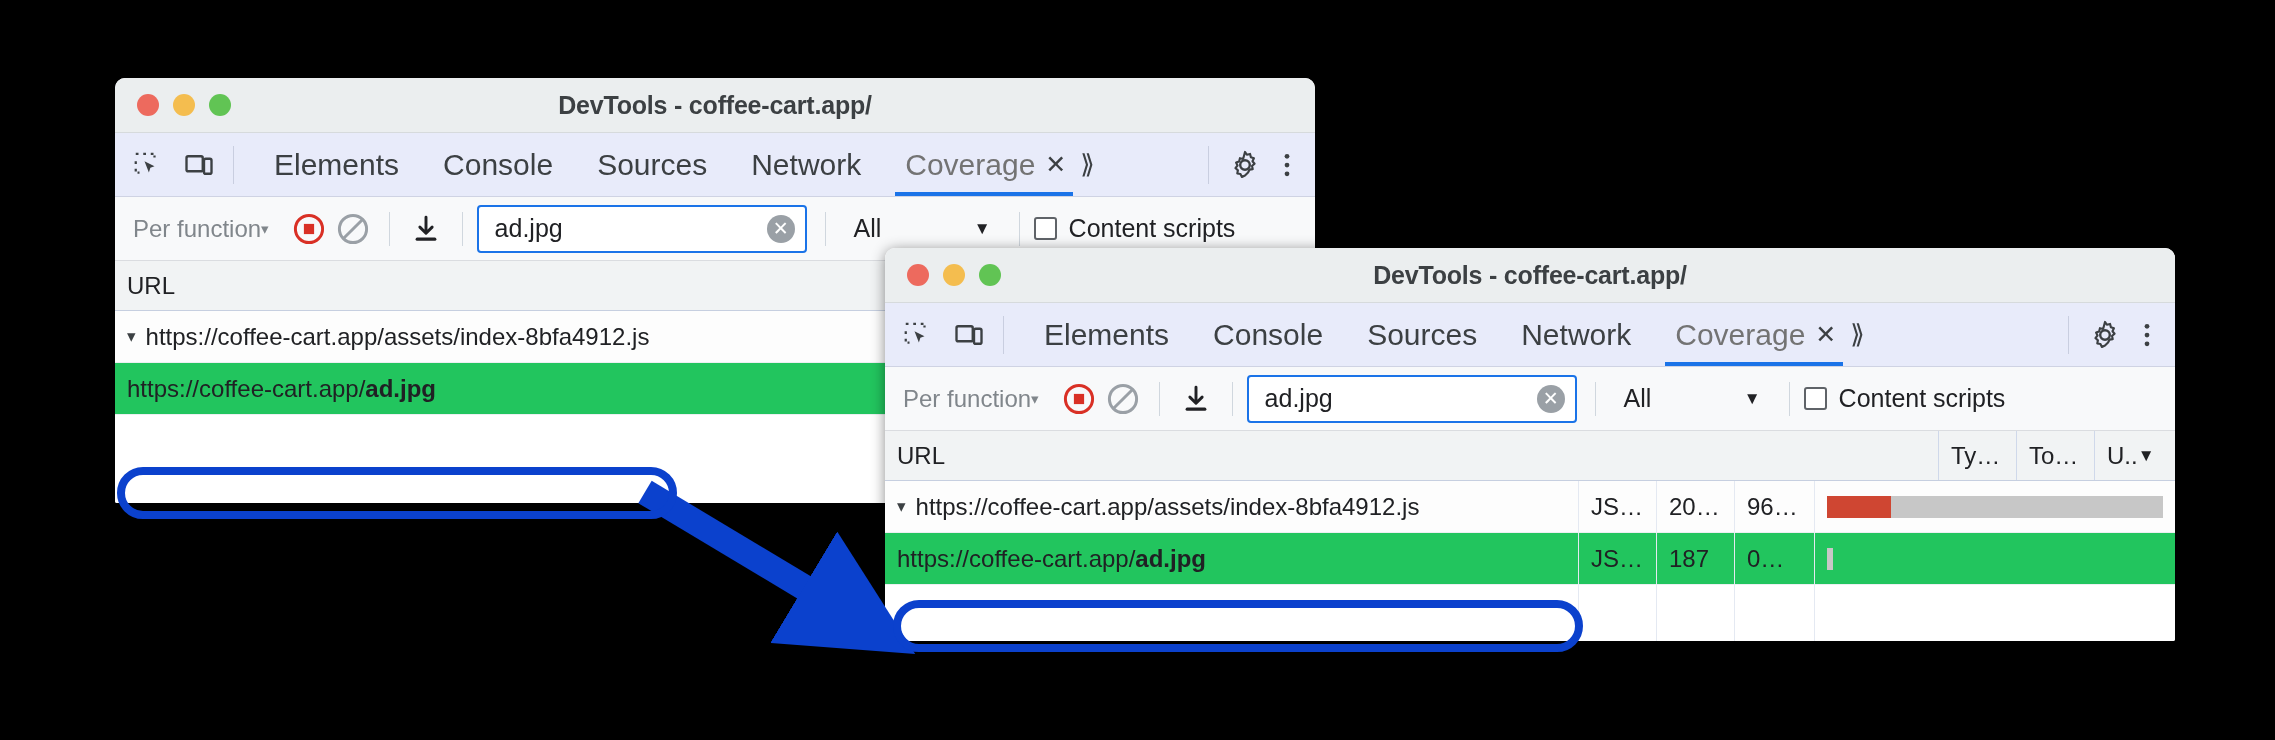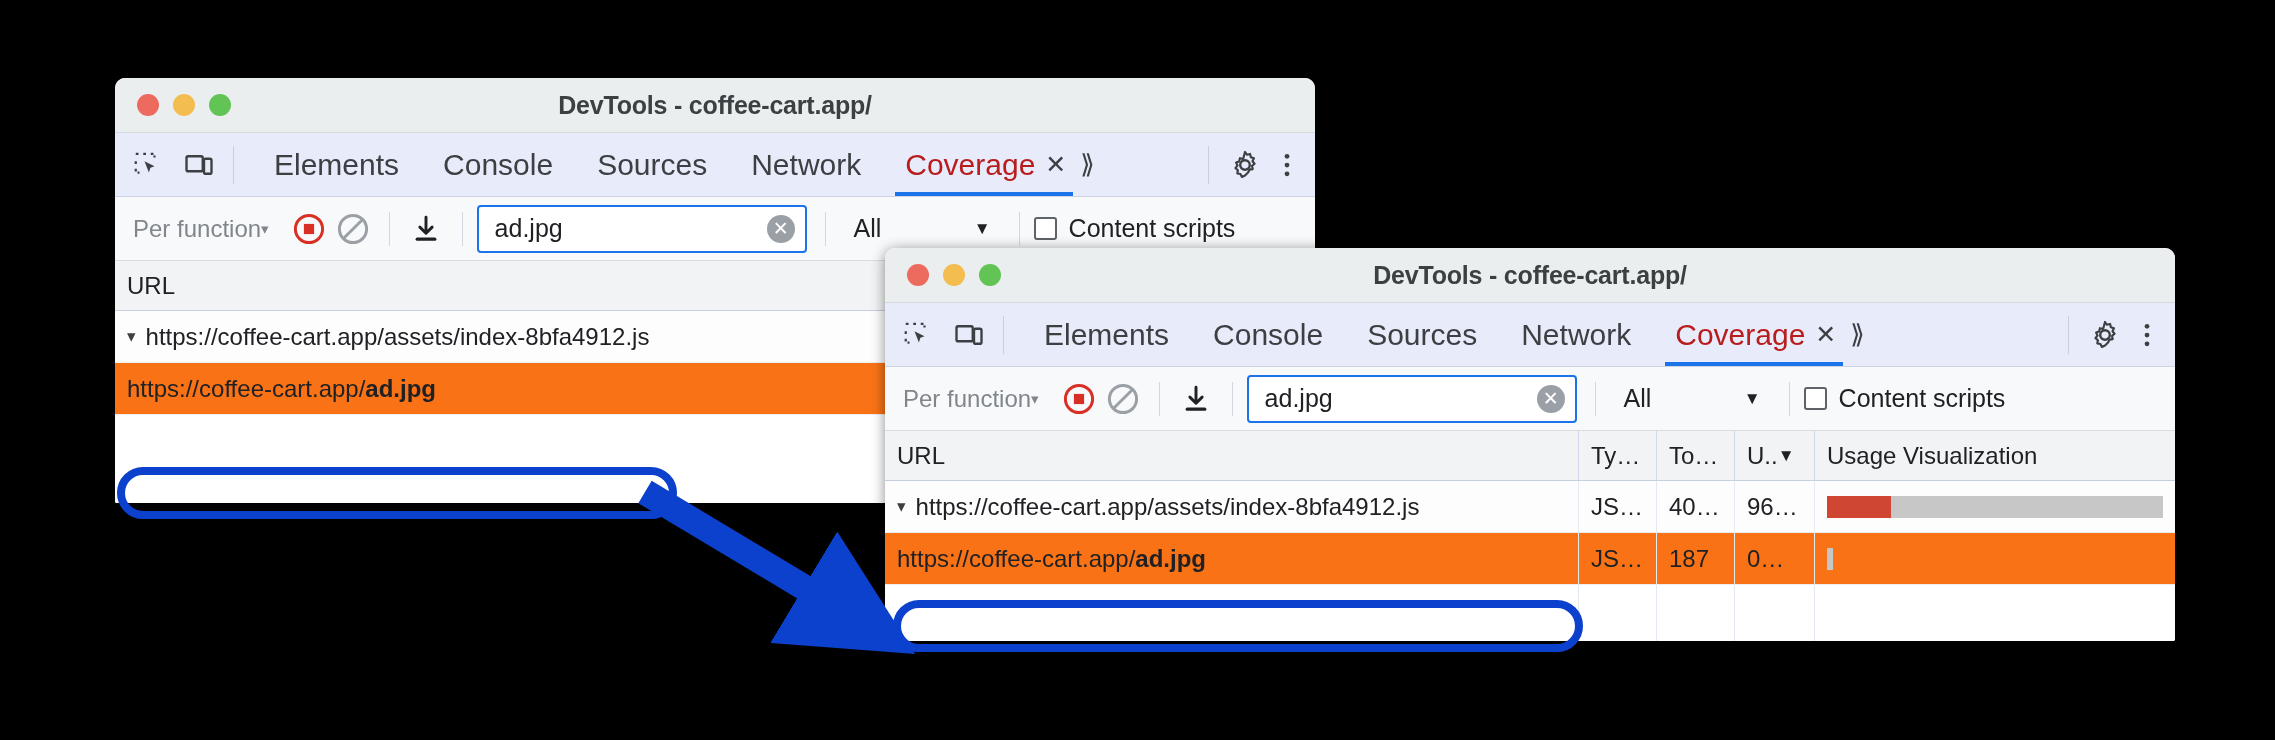--- a/index.html
+++ b/index.html
@@ -78,21 +78,21 @@
   .tab {
     font-size:30px;
     color:#3c4043;
     padding:0 22px;
     height:100%;
     display:flex;
     align-items:center;
     white-space:nowrap;
   }
   .tab.active {
-    color:#b91c1c;
+    color:#737373;
     position:relative;
     padding-right:6px;
   }
   .tab.active::after {
     content:"";
     position:absolute;
     left:12px; right:-32px; bottom:0;
     height:4px;
     background:#1a73e8;
   }
@@ -219,21 +219,21 @@
     display:flex;
     height:52px;
     align-items:center;
     font-size:24px;
     color:#202124;
     border-bottom:1px solid #eceff1;
   }
   .grid-row .cell { border-right:1px solid #e4e9f2; height:100%; display:flex; align-items:center; padding:0 12px; overflow:hidden; white-space:nowrap; }
   .grid-row .cell:last-child { border-right:none; }
   .grid-row.odd { background:#fdfdfd; }
-  .grid-row.even { background:#f97316; }
+  .grid-row.even { background:#22c55e; }
   .grid-row.blank { background:#ffffff; border-bottom:none; }
   .tri-open { font-size:17px; margin-right:10px; color:#3c4043; }
   .url-cell { display:flex; align-items:center; }
   .indent { padding-left:48px; }
   .bold { font-weight:bold; }
   .bar-track {
     height:22px;
     background:#c7c7c7;
     display:flex;
     width:340px;
@@ -462,30 +462,29 @@
 
   <div class="grid">
     <div class="grid-head">
       <div class="cell" style="flex:1">URL</div>
       <div class="cell" style="width:78px">Ty…</div>
       <div class="cell" style="width:78px">To…</div>
       <div class="cell" style="width:80px">
         <span>U..</span>
           <span style="font-size:17px">▼</span>
       </div>
-      <div class="cell" style="width:360px">Usage Visualization</div>
     </div>
 
     <div class="grid-row odd">
       <div class="cell url-cell" style="flex:1">
         <span class="tri-open">▾</span>
         <span>https://coffee-cart.app/assets/index-8bfa4912.js</span>
       </div>
       <div class="cell" style="width:78px">JS…</div>
-      <div class="cell" style="width:78px">40…</div>
+      <div class="cell" style="width:78px">20…</div>
       <div class="cell" style="width:80px">96…</div>
       <div class="cell" style="width:360px">
         <div class="bar-track">
           <div class="bar-used" id="bar0" style="width: 19%;"></div>
         </div>
       </div>
     </div>
 
     <div class="grid-row even">
       <div class="cell url-cell indent" style="flex:1">

